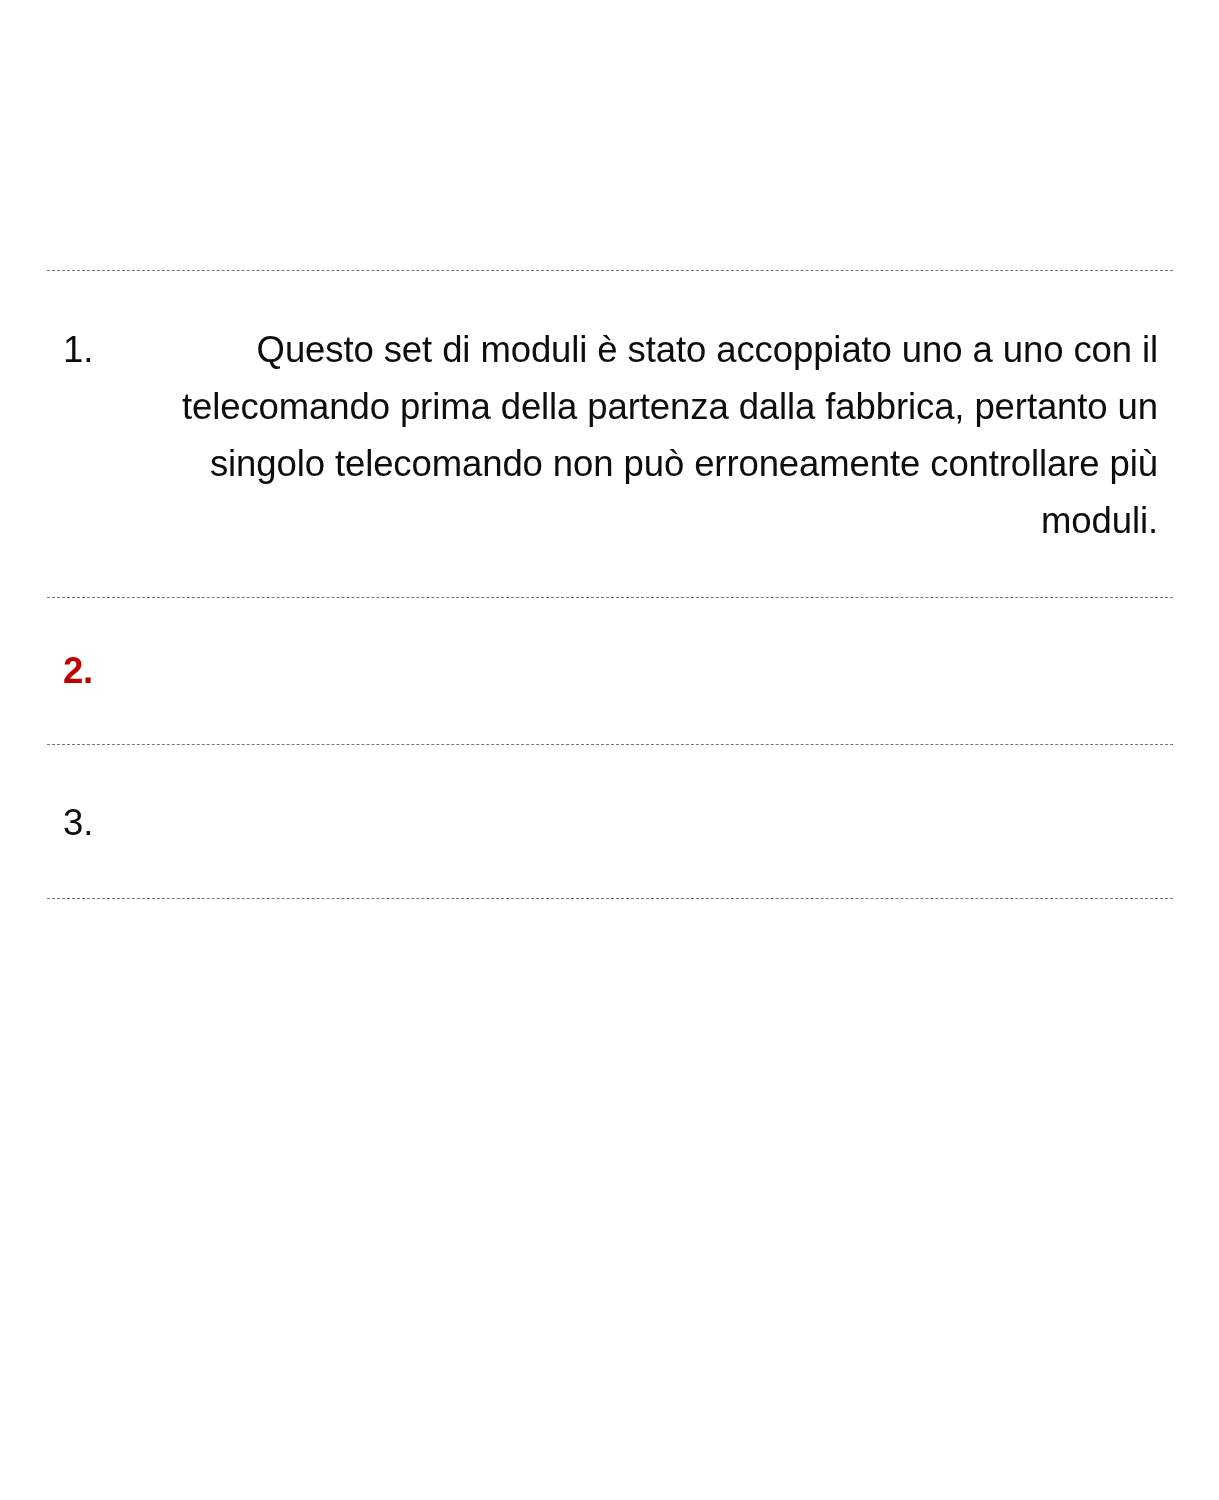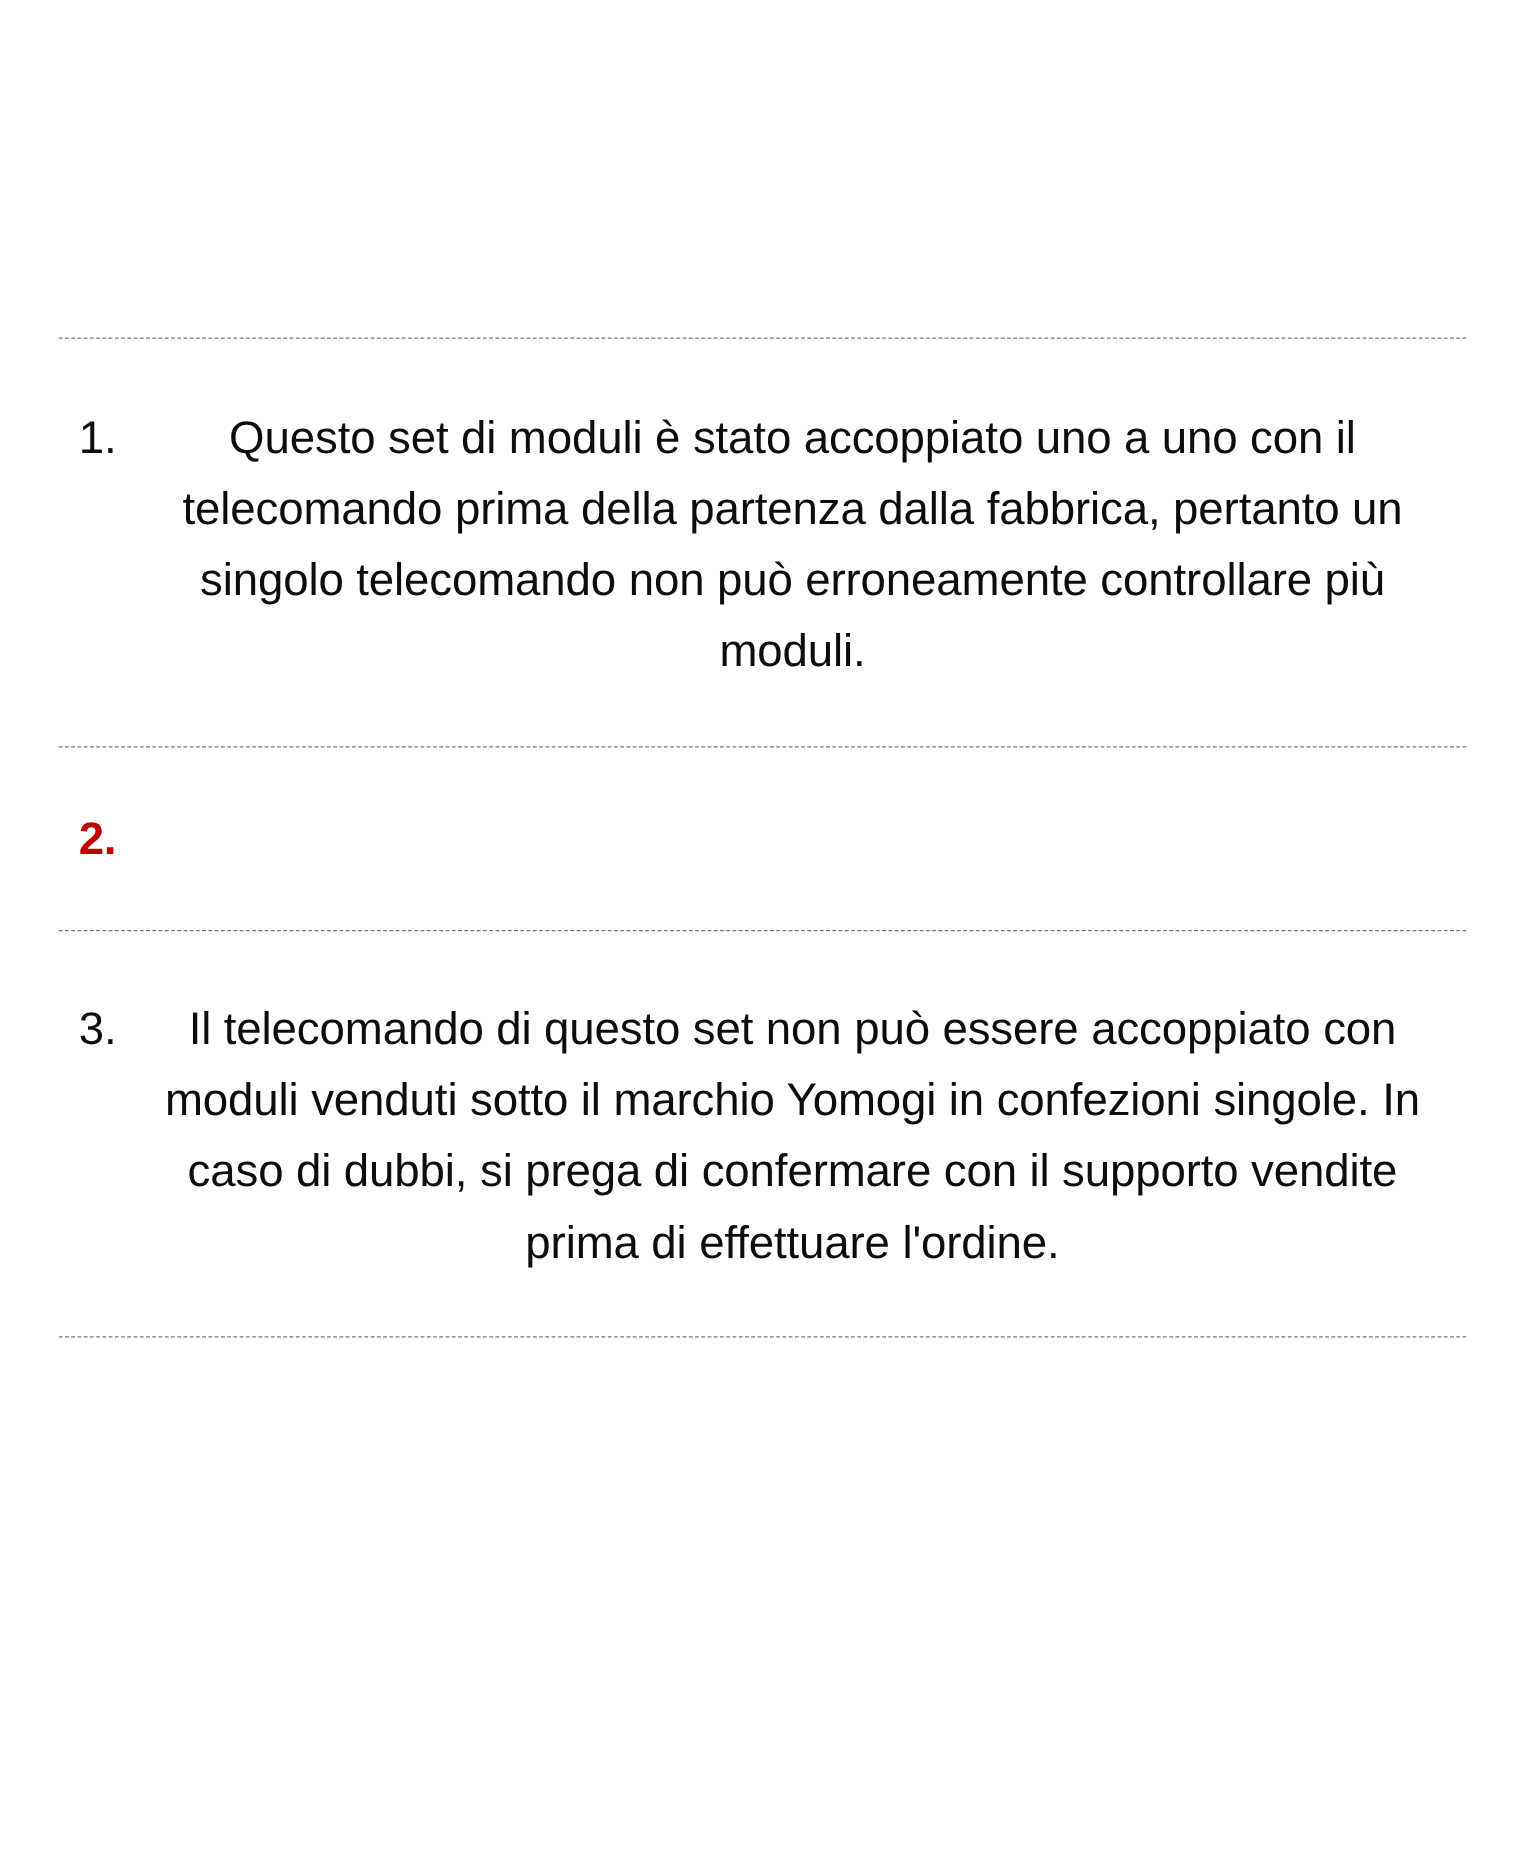--- a/index.html
+++ b/index.html
@@ -60,21 +60,21 @@
 
   .item-marker {
     flex: 0 0 auto;
     width: 47px;
     text-align: left;
     white-space: nowrap;
   }
 
   .item-text {
     flex: 1 1 auto;
-    text-align: center;
+    text-align: right;
     word-break: normal;
     overflow-wrap: break-word;
     max-width: 1048px;
   }
 
   .notice-item.emphasis {
     font-weight: bold;
     color: #c00000;
     letter-spacing: -0.2px;
   }
@@ -100,21 +100,20 @@
     <hr class="divider">
 
     <div class="notice-item block-2 emphasis">
       <span class="item-marker">2.</span>
     </div>
 
     <hr class="divider">
 
     <div class="notice-item block-3">
       <span class="item-marker">3.</span>
-      <span class="item-text">Il telecomando di questo set non può essere accoppiato con moduli venduti sotto il marchio Yomogi in confezioni singole. In caso di dubbi, si prega di confermare con il supporto vendite prima di effettuare l'ordine.</span>
     </div>
 
     <hr class="divider">
 
     <div class="bottom-spacer"></div>
 
   </div>
 
 </div>
 

